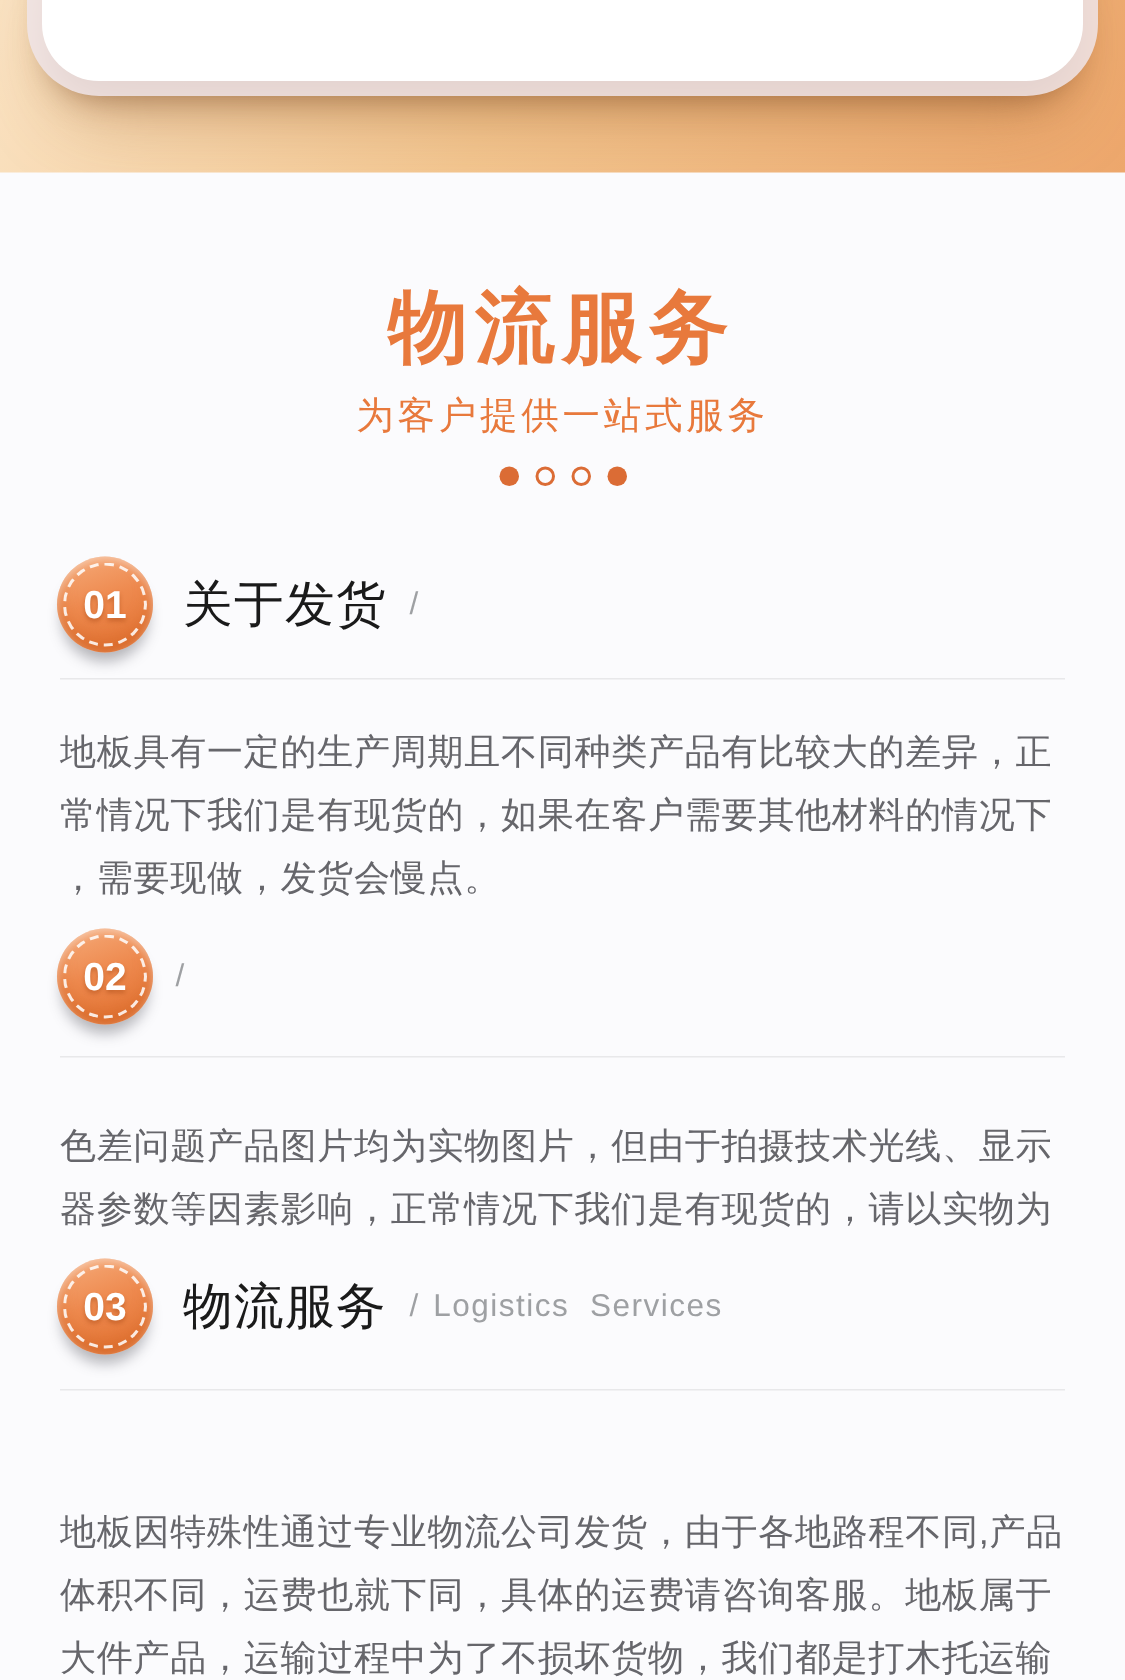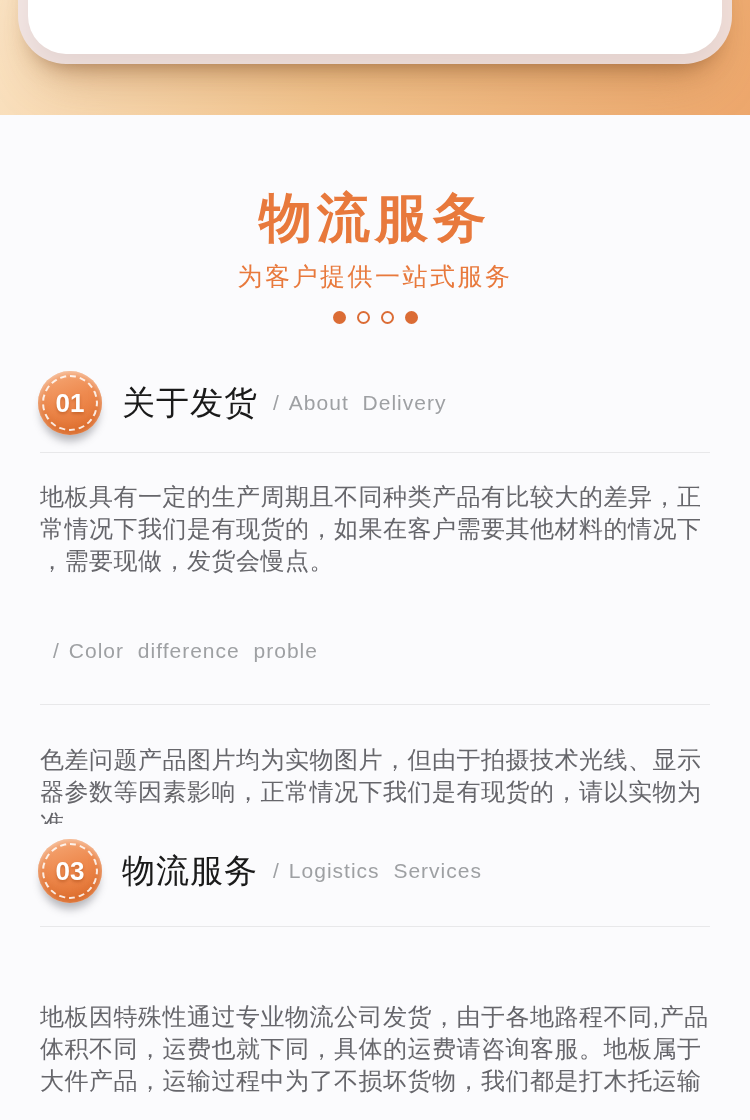--- a/index.html
+++ b/index.html
@@ -153,21 +153,21 @@
   }
   .div1{top:452px;}
   .div2{top:704px;}
   .div3{top:926px;}
   
   .para{
     position:absolute;
     left:40px;
     width:676px;
     font-size:24px;
-    line-height:32px;
+    line-height:42px;
     letter-spacing:0.5px;
     color:var(--body-text);
     line-break:anywhere;
     word-break:break-all;
   }
   .para1{top:481px;}
   .para2{top:744px;height:80px;overflow:hidden;}
   .para3{top:961px;margin-top:40px;}
 </style>
 </head>
@@ -189,28 +189,30 @@
       <span class="dot filled"></span>
     </div>
 
   <div class="section-header sec1">
     <div class="badge">
       <span class="badge-ring"></span>
       <span class="badge-num">01</span>
     </div>
     <span class="zh-title">关于发货</span>
     <span class="sep">/</span>
-    <span class="en-title">About Delivery</span>
   </div>
   <div class="divider div1"></div>
   <p class="para para1">地板具有一定的生产周期且不同种类产品有比较大的差异，正常情况下我们是有现货的，如果在客户需要其他材料的情况下，需要现做，发货会慢点。</p>
 
   <div class="section-header sec2">
+    <div class="badge">
+      <span class="badge-ring"></span>
+      <span class="badge-num">02</span>
+    </div>
     <span class="sep">/</span>
-    <span class="en-title">Color difference proble</span>
   </div>
   <div class="divider div2"></div>
   <p class="para para2">色差问题产品图片均为实物图片，但由于拍摄技术光线、显示器参数等因素影响，正常情况下我们是有现货的，请以实物为准</p>
 
   <div class="section-header sec3">
     <div class="badge">
       <span class="badge-ring"></span>
       <span class="badge-num">03</span>
     </div>
     <span class="zh-title">物流服务</span>

